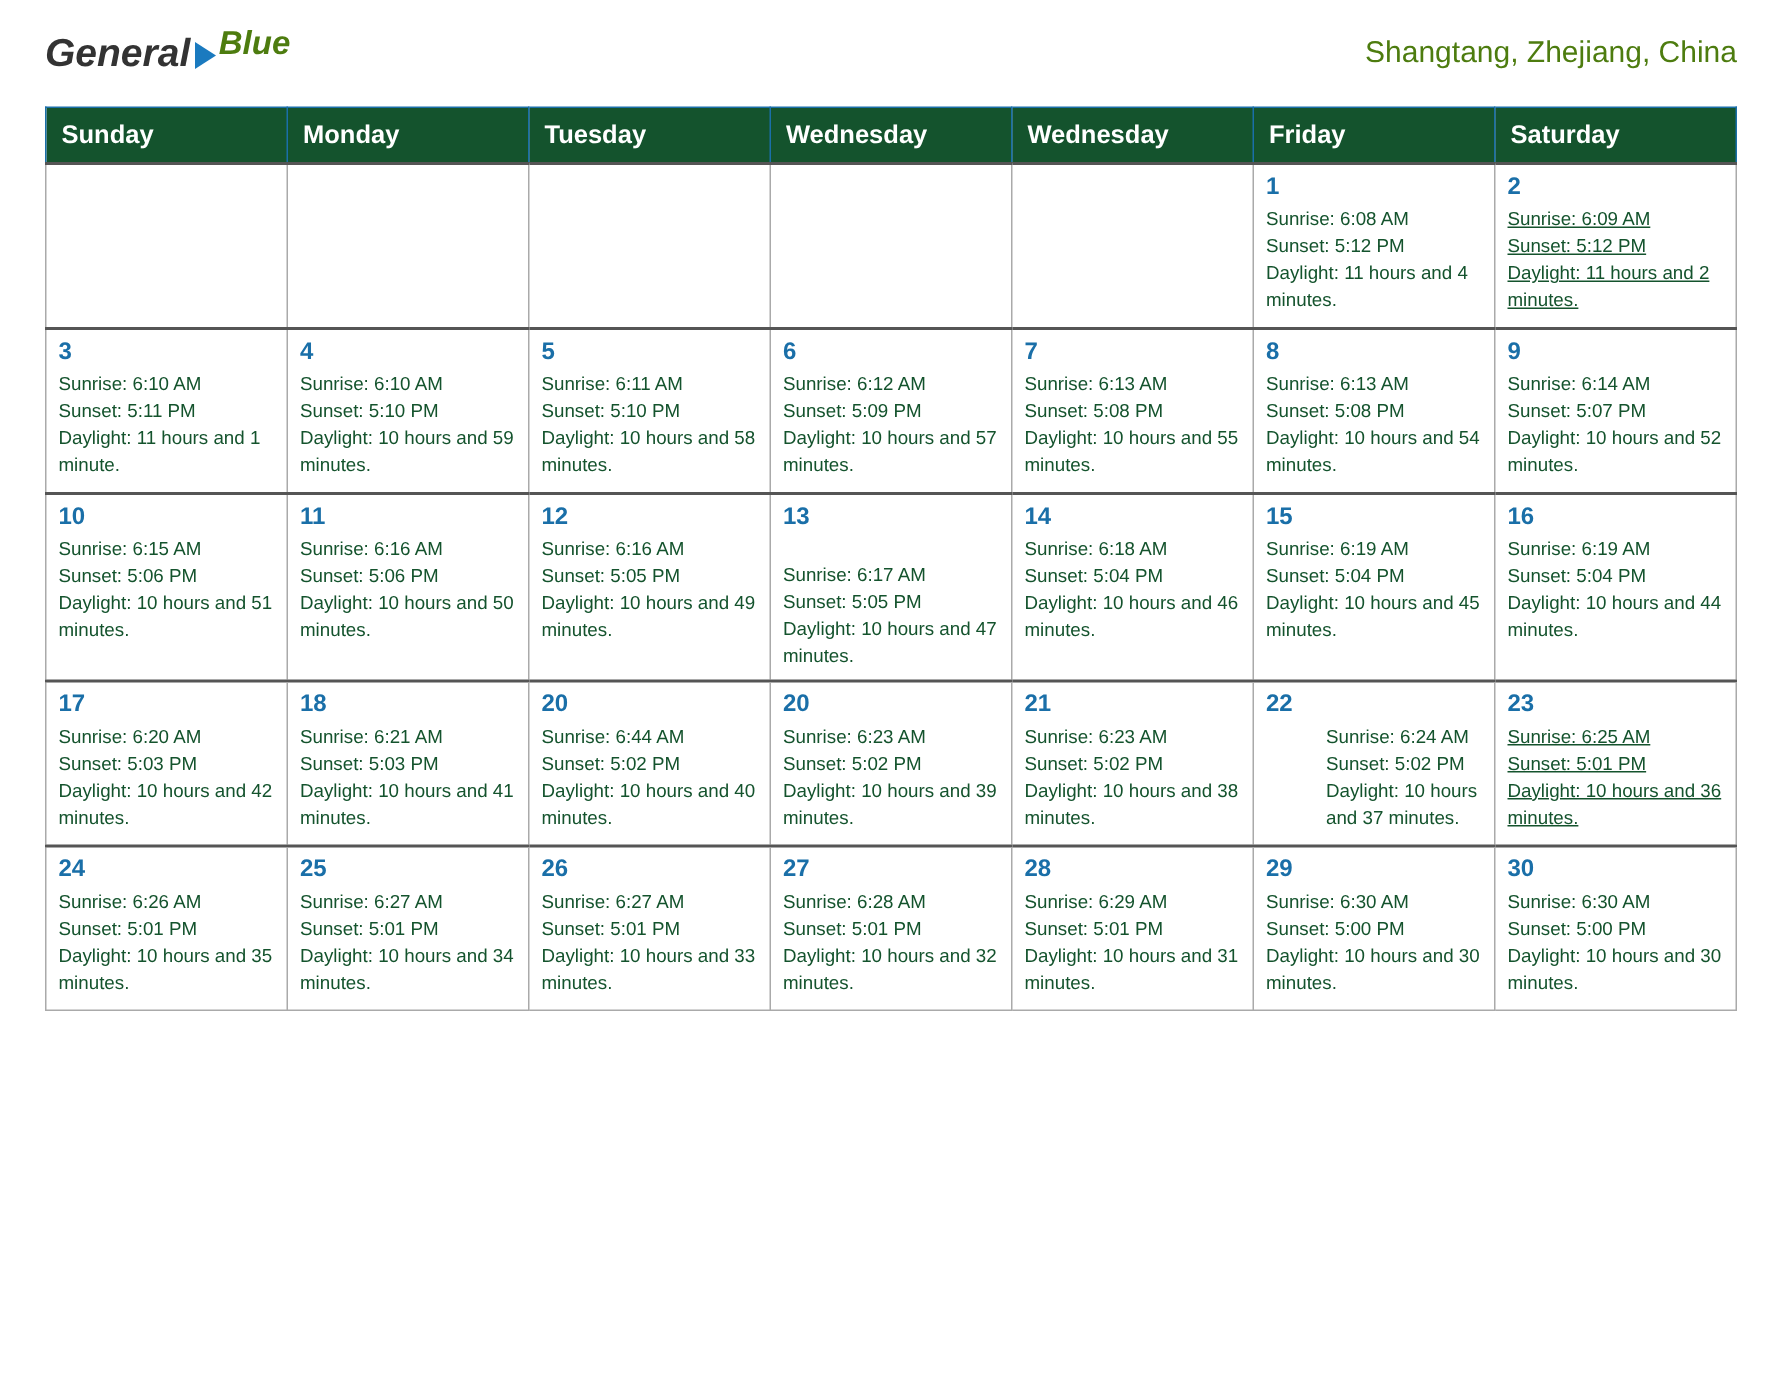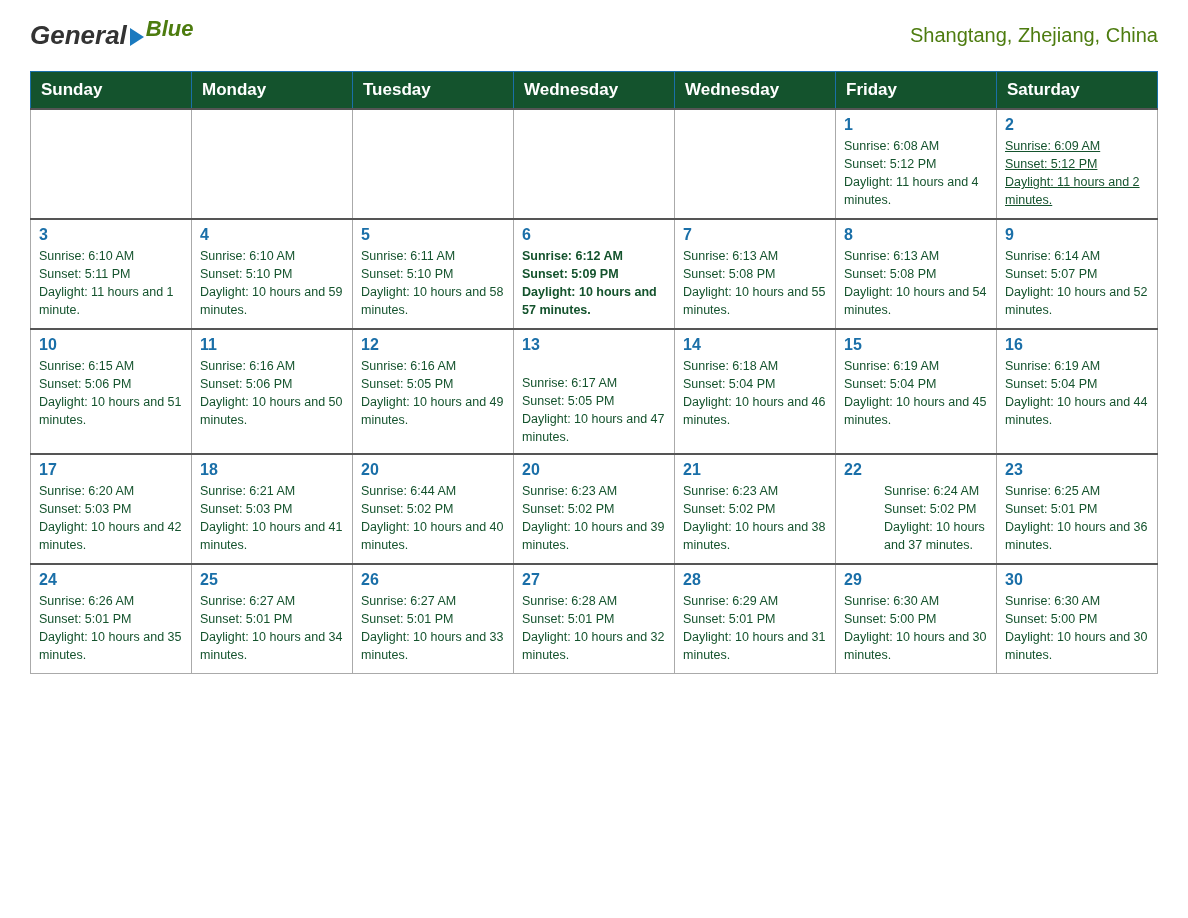--- a/index.html
+++ b/index.html
@@ -186,21 +186,21 @@
 Daylight: 10 hours and 59 minutes.</div>
         </td>
         <td>
           <span class="day-number">5</span>
           <div class="day-info" style="white-space: pre-line;">Sunrise: 6:11 AM
 Sunset: 5:10 PM
 Daylight: 10 hours and 58 minutes.</div>
         </td>
         <td>
           <span class="day-number">6</span>
-          <div class="day-info" style="white-space: pre-line; font-weight: bold;">Sunrise: 6:12 AM
+          <div class="day-info" style="white-space: pre-line;">Sunrise: 6:12 AM
 Sunset: 5:09 PM
 Daylight: 10 hours and 57 minutes.</div>
         </td>
         <td>
           <span class="day-number">7</span>
           <div class="day-info" style="white-space: pre-line;">Sunrise: 6:13 AM
 Sunset: 5:08 PM
 Daylight: 10 hours and 55 minutes.</div>
         </td>
         <td>
@@ -292,21 +292,21 @@
 Daylight: 10 hours and 38 minutes.</div>
         </td>
         <td>
           <span class="day-number">22</span>
           <div class="day-info" style="white-space: pre-line; margin-left: 40px;">Sunrise: 6:24 AM
 Sunset: 5:02 PM
 Daylight: 10 hours and 37 minutes.</div>
         </td>
         <td>
           <span class="day-number">23</span>
-          <div class="day-info" style="white-space: pre-line;">Sunrise: 6:25 AM
+          <div class="day-info" style="white-space: pre-line; text-decoration: underline;">Sunrise: 6:25 AM
 Sunset: 5:01 PM
 Daylight: 10 hours and 36 minutes.</div>
         </td>
       </tr>
       <tr>
         <td>
           <span class="day-number">24</span>
           <div class="day-info" style="white-space: pre-line;">Sunrise: 6:26 AM
 Sunset: 5:01 PM
 Daylight: 10 hours and 35 minutes.</div>

